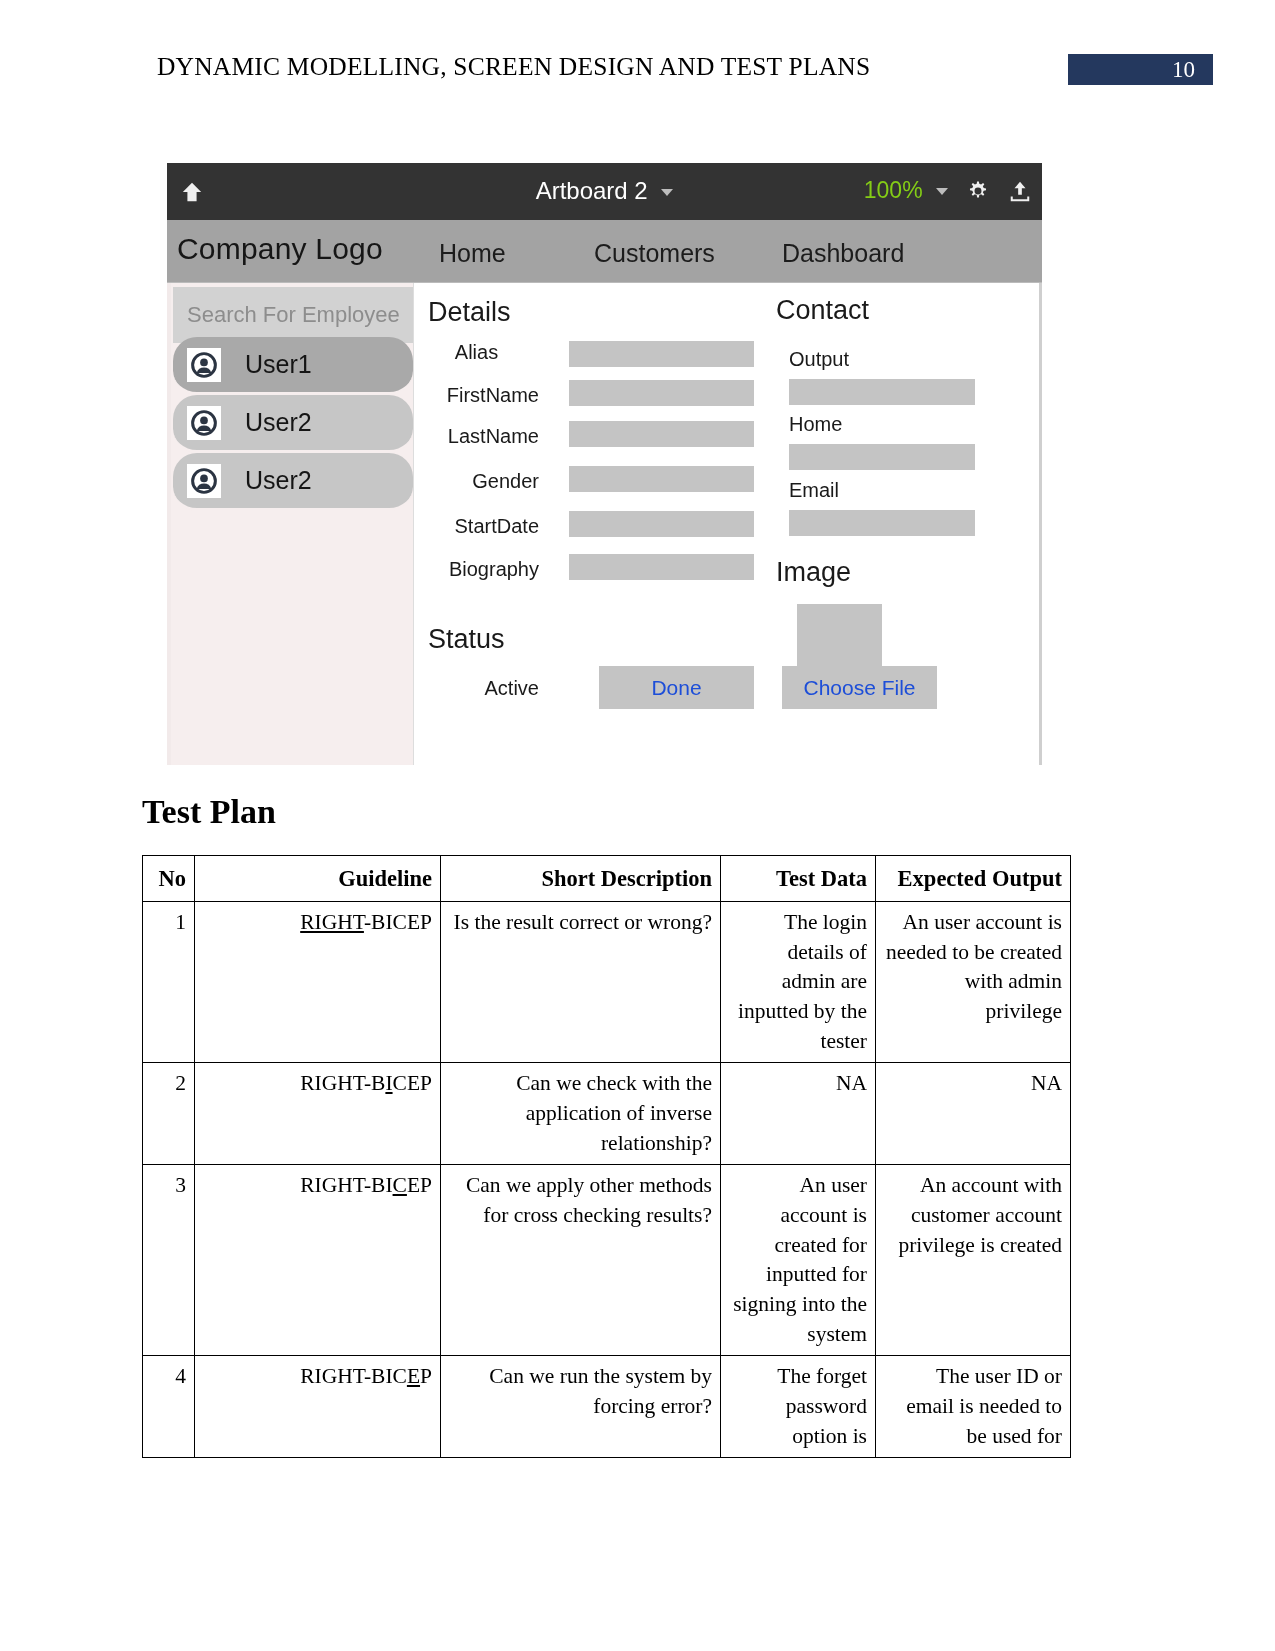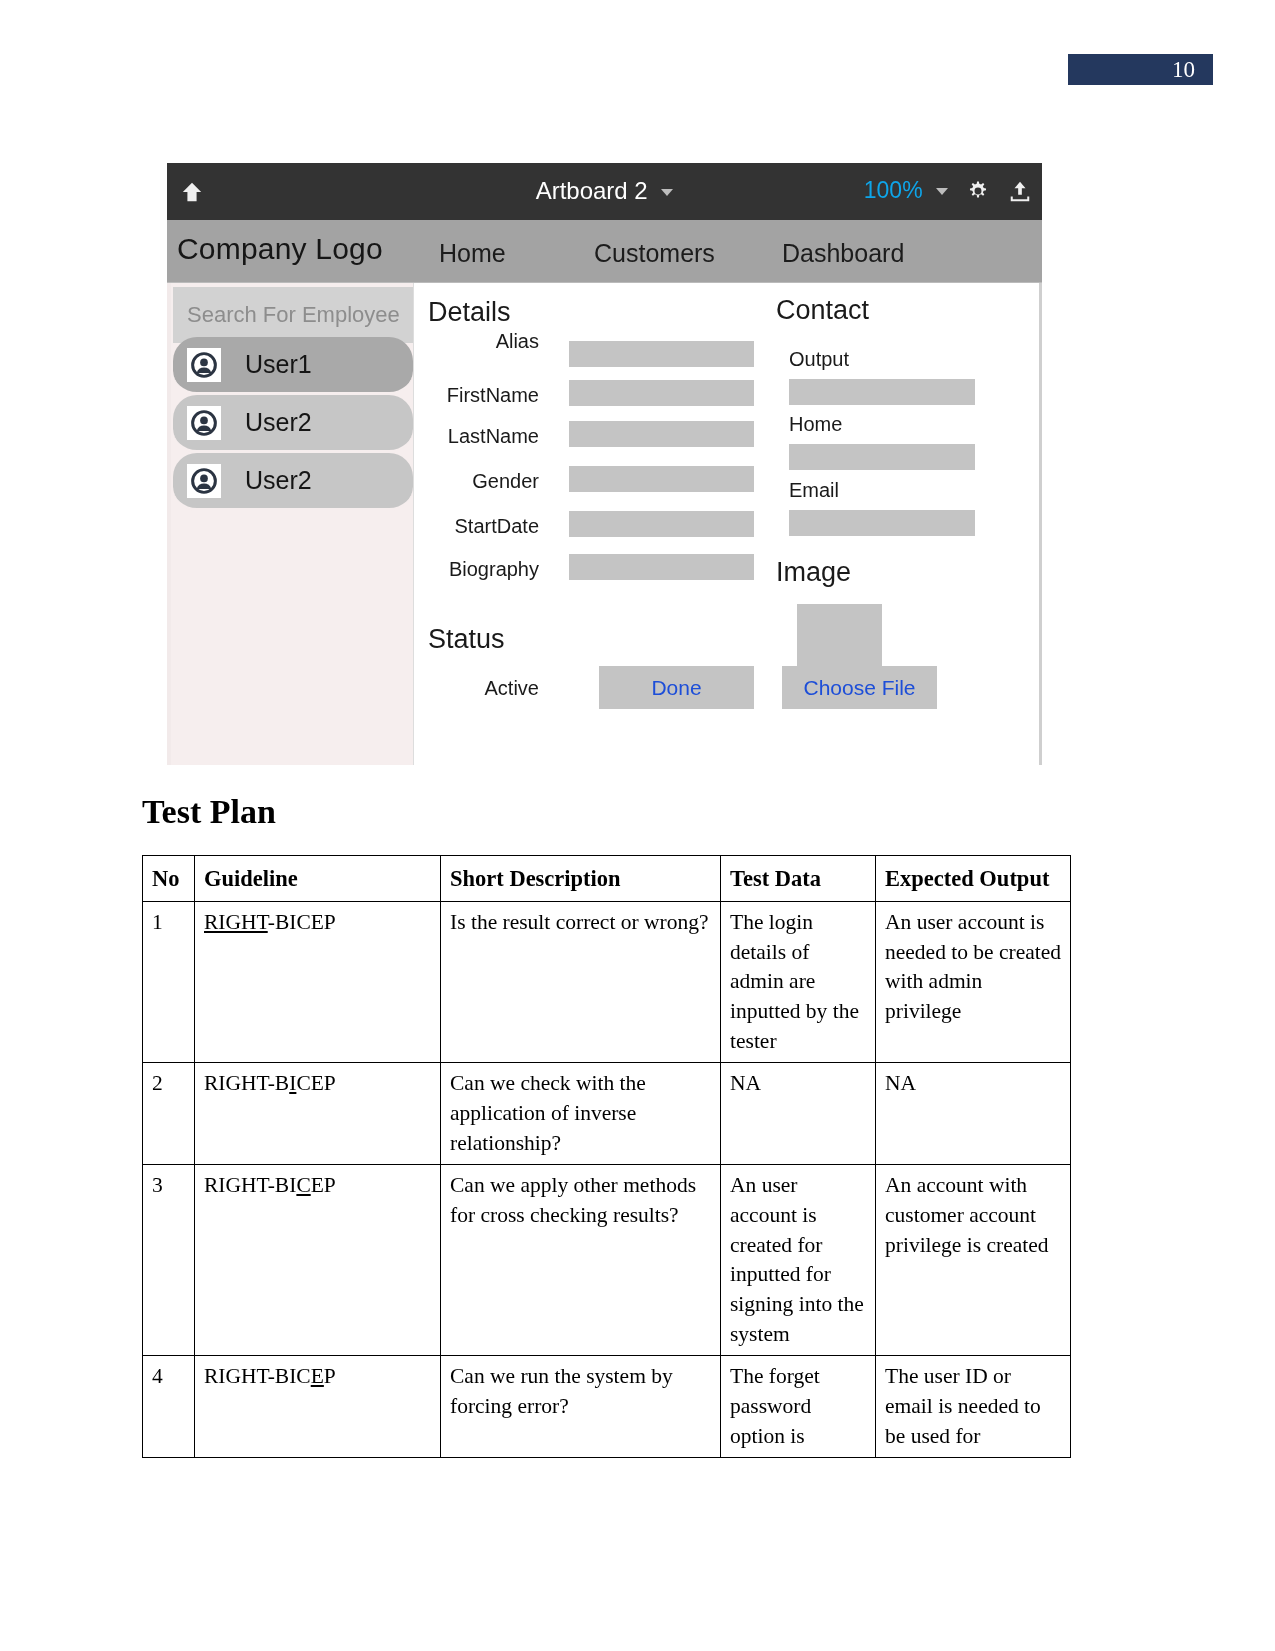--- a/index.html
+++ b/index.html
@@ -91,21 +91,21 @@
     margin-left: 7px;
     vertical-align: middle;
   }
   .topbar-right {
     position: absolute;
     right: 10px; top: 14px;
     display: flex;
     align-items: center;
     gap: 18px;
     font-size: 23px;
-    color: #0ea5e9;
+    color: #84cc16;
   }
   .gear-icon, .upload-icon {
     width: 24px; height: 24px;
     display: inline-flex;
     align-items: center;
     justify-content: center;
   }
 
   .mockup-nav {
     position: relative;
@@ -244,39 +244,40 @@
     border-collapse: collapse;
     font-family: "Liberation Serif", serif;
     font-size: 21.5px;
     table-layout: fixed;
   }
   table.testplan td, table.testplan th {
     border: 1.3px solid #000;
     vertical-align: top;
     padding: 6px 8px 6px 9px;
     line-height: 1.38;
-    text-align: left;
+    text-align: right;
   }
   table.testplan th {
     font-weight: bold;
     font-size: 22.5px;
     padding-top: 7px;
     padding-bottom: 7px;
   }
   .col-no { width: 52px; }
   .col-guideline { width: 246px; }
   .col-desc { width: 280px; }
   .col-data { width: 155px; }
   .col-out { width: 195px; }
   .u { text-decoration: underline; }
 </style>
 </head>
 <body>
 
 <div class="page-header">
+  <div class="doc-title">DYNAMIC MODELLING, SCREEN DESIGN AND TEST PLANS</div>
   <div class="page-number-badge">10</div>
 </div>
 
 <div class="mockup">
 
   <div class="mockup-topbar">
     <span class="topbar-home">
       <svg width="22" height="22" viewBox="0 0 24 24" aria-hidden="true">
         <path d="M12 2 L22 12 L17 12 L17 22 L7 22 L7 12 L2 12 Z" fill="#f0f0f0"></path>
       </svg>
@@ -348,21 +349,21 @@
           </svg>
         </span>
         <span class="mk-user-label">User2</span>
       </div>
     </div>
 
     <div class="mk-form">
 
       <div class="sect-title" style="left:14px; top:14px;">Details</div>
 
-      <div class="fld-label" style="left:0px; top:47px; width:125px;">Alias</div>
+      <div class="fld-label" style="left:0px; top:58px; width:125px;text-align:center;">Alias</div>
       <div class="fld-box" style="left:155px; top:58px; width:185px;"></div>
 
       <div class="fld-label" style="left:0px; top:101px; width:125px;">FirstName</div>
       <div class="fld-box" style="left:155px; top:97px; width:185px;"></div>
 
       <div class="fld-label" style="left:0px; top:142px; width:125px;">LastName</div>
       <div class="fld-box" style="left:155px; top:138px; width:185px;"></div>
 
       <div class="fld-label" style="left:0px; top:187px; width:125px;">Gender</div>
       <div class="fld-box" style="left:155px; top:183px; width:185px;"></div>

